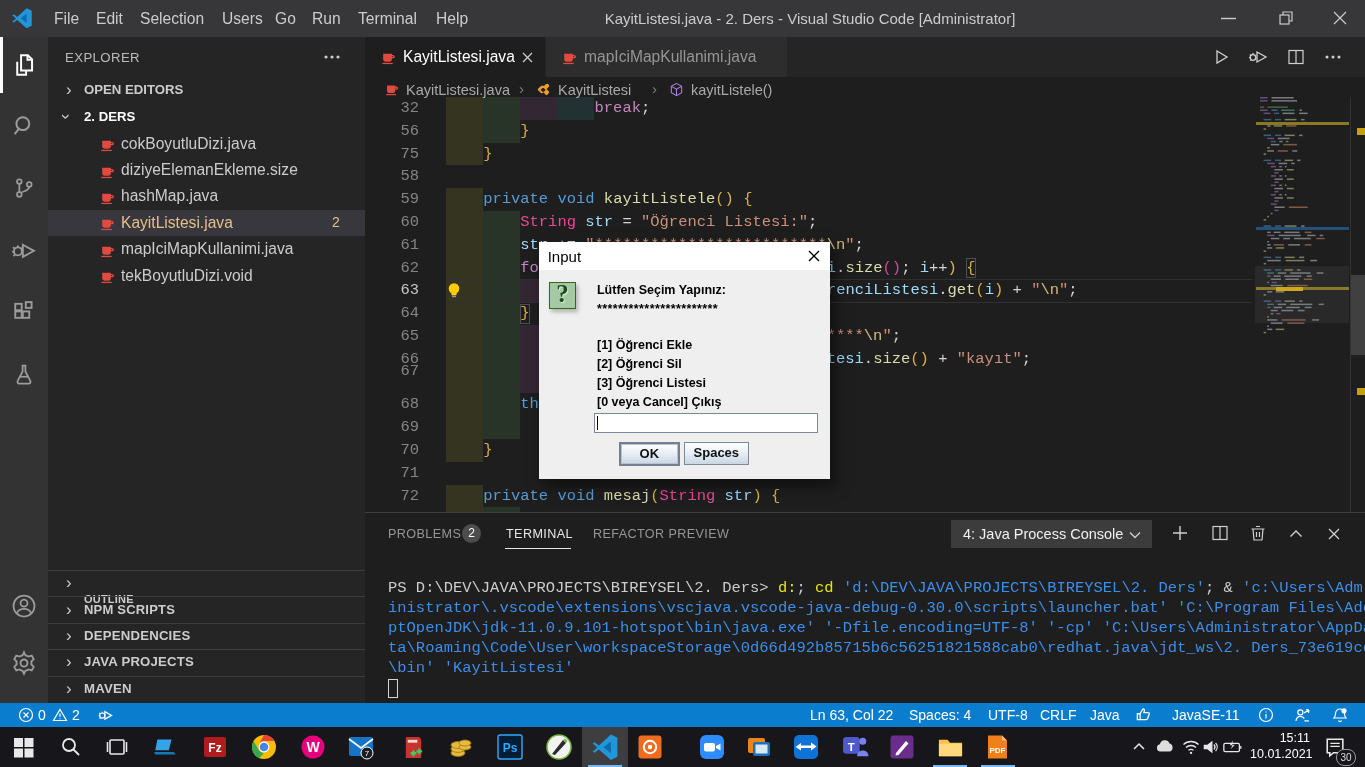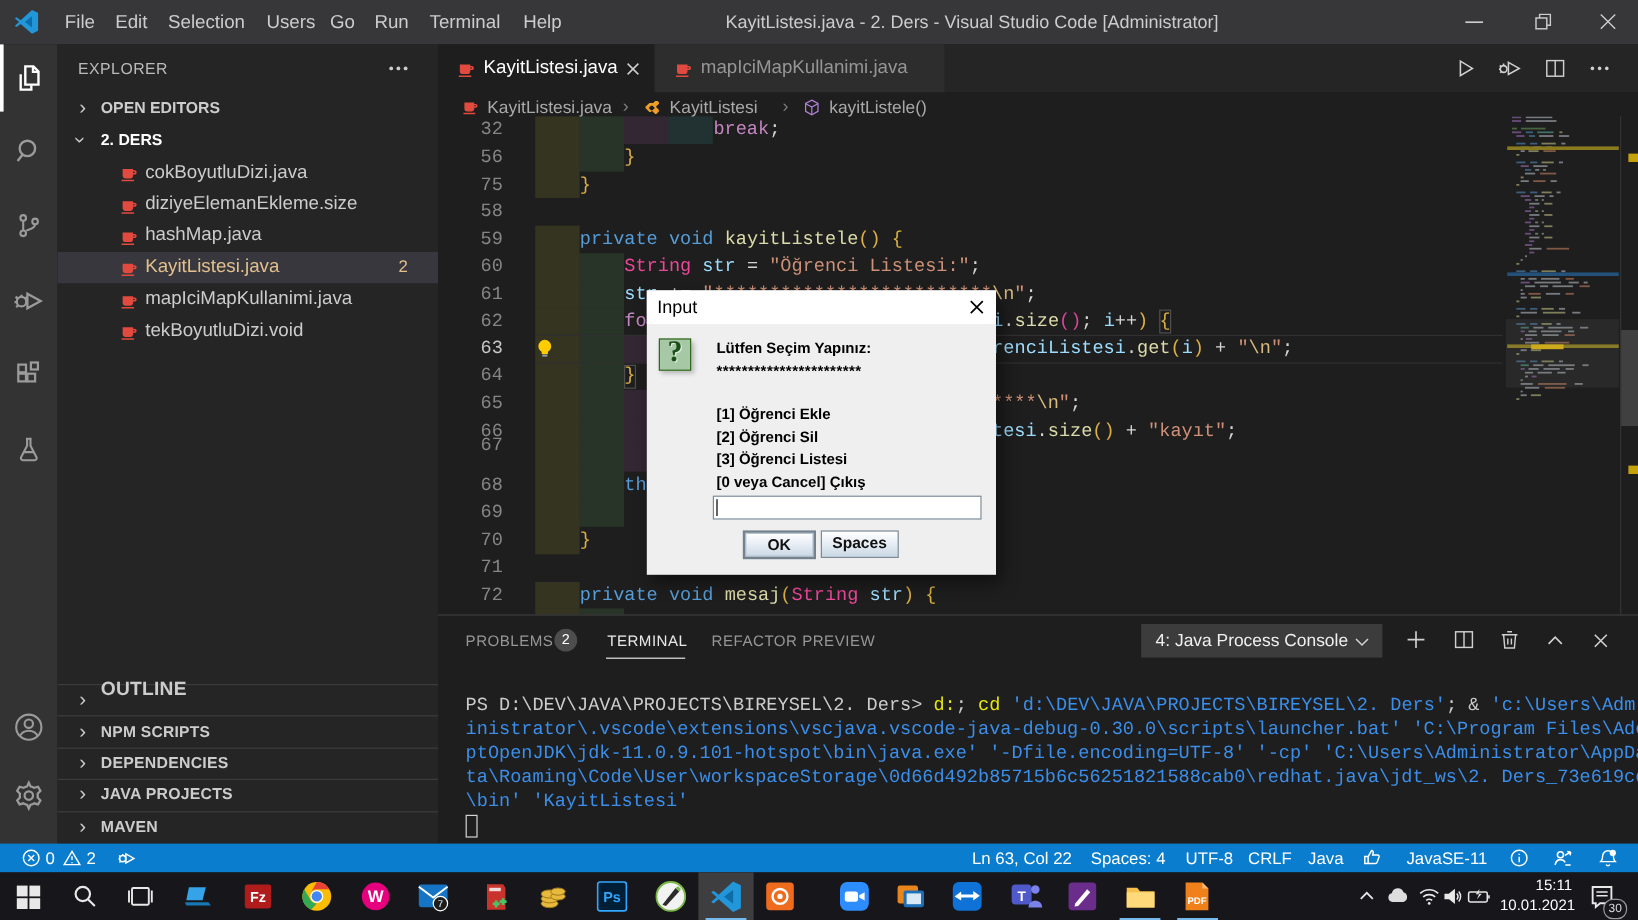--- a/index.html
+++ b/index.html
@@ -130,21 +130,21 @@
         <path fill="#e24a3f" d="M2.2 13h9.8v1.2H2.2z"></path>
       </svg></div>
 <div style="position:absolute;left:121px;top:240.2px;font-size:15.6px;color:#cccccc;white-space:nowrap">mapIciMapKullanimi.java</div>
 <div style="position:absolute;left:99px;top:268.1px;width:17px;height:17px"><svg class="cup" viewBox="0 0 16 16">
         <path fill="#e24a3f" d="M3 4.5h8.2v5.2c0 1.4-1 2.3-2.4 2.3H5.4C4 12 3 11.1 3 9.7zM11 5.6h1.3c1 0 1.7.7 1.7 1.6 0 .9-.7 1.6-1.7 1.6H11V7.6h1.2c.3 0 .5-.2.5-.4s-.2-.4-.5-.4H11z"></path>
         <path fill="#e24a3f" d="M2.2 13h9.8v1.2H2.2z"></path>
       </svg></div>
 <div style="position:absolute;left:121px;top:266.6px;font-size:15.6px;color:#cccccc;white-space:nowrap">tekBoyutluDizi.void</div>
     <div style="position:absolute;left:48px;top:570.0px;width:317px;height:1px;background:#3c3c3c"></div>
 <div class="chev" style="left:66px;top:574.2px">›</div>
-<div style="position:absolute;left:84px;top:566px;font-size:16px;font-weight:700;color:#cccccc;letter-spacing:.2px">OUTLINE</div>
+<div style="position:absolute;left:84px;top:593px;font-size:11px;font-weight:700;color:#cccccc;letter-spacing:.2px">OUTLINE</div>
 <div style="position:absolute;left:48px;top:596.4px;width:317px;height:1px;background:#3c3c3c"></div>
 <div class="chev" style="left:66px;top:600.6px">›</div>
 <div style="position:absolute;left:84px;top:601.6px;font-size:13px;font-weight:700;color:#cccccc;letter-spacing:.2px">NPM SCRIPTS</div>
 <div style="position:absolute;left:48px;top:622.8px;width:317px;height:1px;background:#3c3c3c"></div>
 <div class="chev" style="left:66px;top:627.0px">›</div>
 <div style="position:absolute;left:84px;top:628.0px;font-size:13.2px;font-weight:700;color:#cccccc;letter-spacing:.2px">DEPENDENCIES</div>
 <div style="position:absolute;left:48px;top:649.2px;width:317px;height:1px;background:#3c3c3c"></div>
 <div class="chev" style="left:66px;top:653.4px">›</div>
 <div style="position:absolute;left:84px;top:654.4px;font-size:13.2px;font-weight:700;color:#cccccc;letter-spacing:.2px">JAVA PROJECTS</div>
 <div style="position:absolute;left:48px;top:675.6px;width:317px;height:1px;background:#3c3c3c"></div>

